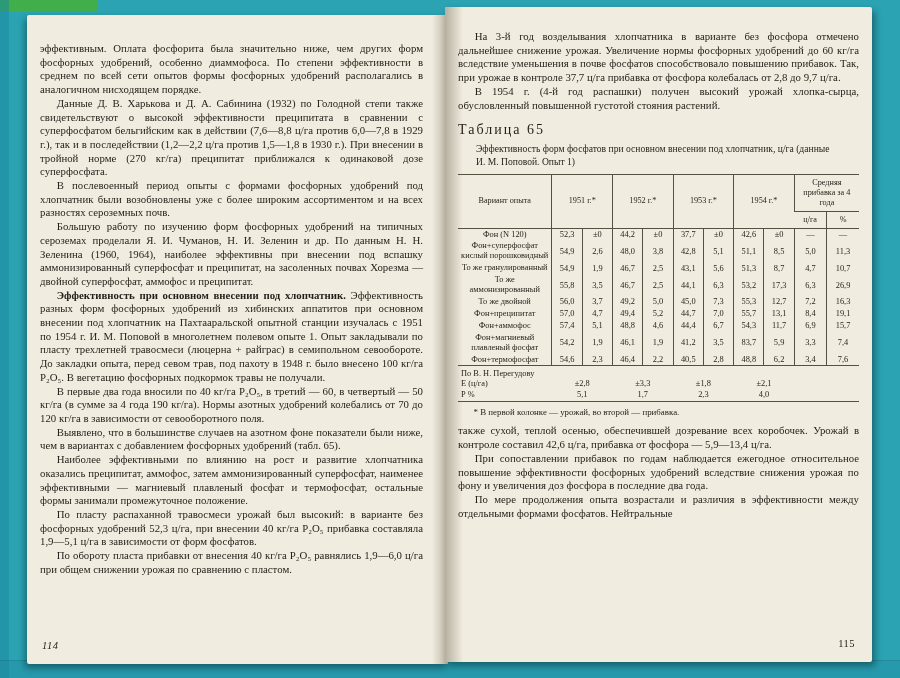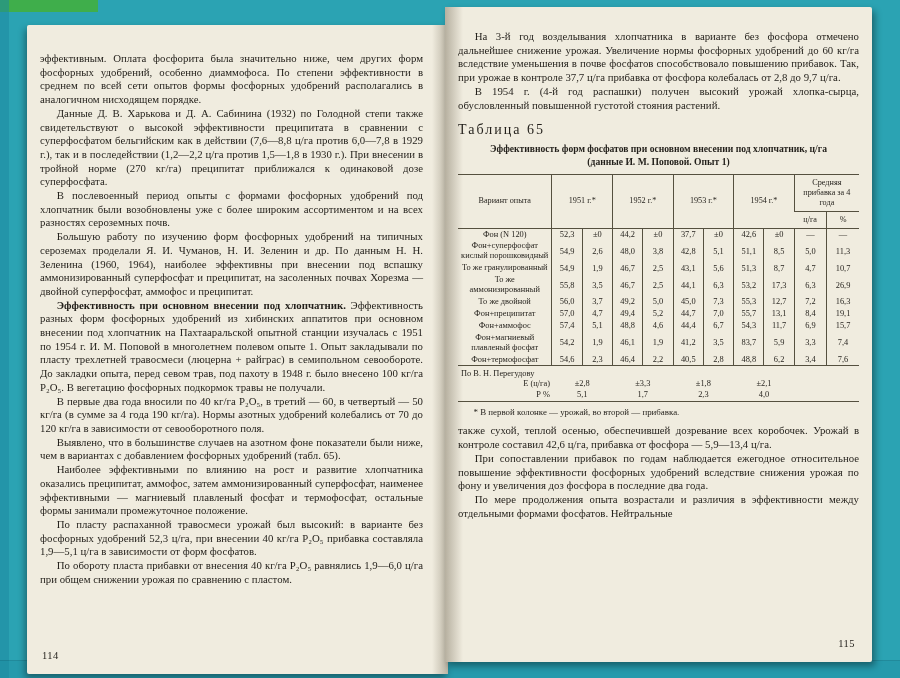--- a/index.html
+++ b/index.html
@@ -10,50 +10,50 @@
     --ink:#221f1a;
     --rule:#55503f;
   }
   html,body{margin:0;padding:0;width:900px;height:678px;overflow:hidden;}
   body{background:var(--cover-teal);font-family:"Liberation Serif","DejaVu Serif",serif;color:var(--ink);}
   .book{position:relative;width:900px;height:678px;}
   .accent-green{position:absolute;left:0;top:0;width:98px;height:12px;background:var(--cover-green);}
   .left-edge{position:absolute;left:0;top:0;width:9px;height:678px;background:var(--cover-teal-dark);opacity:.55;}
   .bottom-strip{position:absolute;left:0;bottom:0;width:900px;height:17px;background:var(--cover-teal-dark);opacity:.35;border-top:1px solid rgba(0,40,50,.45);}
   .page{position:absolute;background:var(--page-cream);}
-  .page-left{left:27px;top:25px;width:421px;height:649px;box-shadow:-2px 4px 7px rgba(0,0,0,.38);border-radius:2px 0 0 2px;}
+  .page-left{left:27px;top:15px;width:421px;height:649px;box-shadow:-2px 4px 7px rgba(0,0,0,.38);border-radius:2px 0 0 2px;}
   .page-right{left:445px;top:7px;width:427px;height:655px;box-shadow:3px 4px 7px rgba(0,0,0,.38);border-radius:0 2px 2px 0;}
   .page-left::after{content:'';position:absolute;right:0;top:0;bottom:0;width:16px;
     background:linear-gradient(to right,rgba(60,48,25,0),rgba(60,48,25,.30));pointer-events:none;}
   .page-right::before{content:'';position:absolute;left:0;top:0;bottom:0;width:18px;
     background:linear-gradient(to right,rgba(60,48,25,.32),rgba(60,48,25,0));pointer-events:none;}
   .page-text{font-size:10.8px;line-height:1.27;text-align:justify;}
   .page-left .page-text{padding:27px 25px 0 13px;}
   .page-right .page-text.top{padding:23px 13px 0 13px;}
   .page-right .page-text.bottom{padding:7px 13px 0 13px;}
   p.bp{margin:0;text-indent:1.55em;}
   p.bp.noind{text-indent:0;}
   .pn{position:absolute;bottom:13px;font-size:10.5px;letter-spacing:.5px;}
-  .pn-left{left:15px;}
+  .pn-left{left:15px;font-style:italic;}
   .pn-right{right:17px;}
   .table-block{padding:4px 13px 0 13px;position:relative;z-index:1;}
   .table-caption{text-align:left;font-size:14px;letter-spacing:2px;margin:6px 30px 5px 0;}
-  .table-title{text-align:center;font-weight:bold;font-size:9.6px;line-height:1.3;margin:0 18px 6px 18px;}
+  .table-title{font-weight:normal;font-size:9.6px;line-height:1.3;margin:0 18px 6px 18px;}
   table.data{width:100%;border-collapse:collapse;font-size:8.4px;
     border-top:1px solid var(--rule);border-bottom:1px solid var(--rule);table-layout:fixed;}
   .c-lbl{width:90px;} .c-num{width:29px;} .c-avg{width:31px;}
   table.data th,table.data td{border-left:1px solid var(--rule);padding:1px 2px;vertical-align:middle;}
   table.data th:first-child,table.data td:first-child{border-left:none;}
   table.data thead th{border-bottom:1px solid var(--rule);font-weight:normal;text-align:center;
     font-size:8.2px;line-height:1.2;padding:3px 1px;}
   td.lbl{text-align:center;line-height:1.18;padding:2px 2px;}
   td.num{text-align:center;white-space:nowrap;padding:2px 0;}
   tr.stats-sep td{border-top:1px solid var(--rule);border-left:none;text-align:left;padding:3px 3px 1px 3px;}
   tr.stats td{border-left:none;text-align:center;padding:0 2px 2px 2px;white-space:nowrap;}
-  tr.stats td.stats-lbl{text-align:right;padding-left:3px;}
+  tr.stats td.stats-lbl{text-align:left;padding-left:3px;}
   .footnote{font-size:8.9px;margin:5px 4px 0 4px;text-indent:1.3em;text-align:left;}
 </style>
 </head>
 <body>
 
 <div class="book">
   <div class="accent-green"></div>
   <div class="left-edge"></div>
   <div class="bottom-strip"></div>
 

